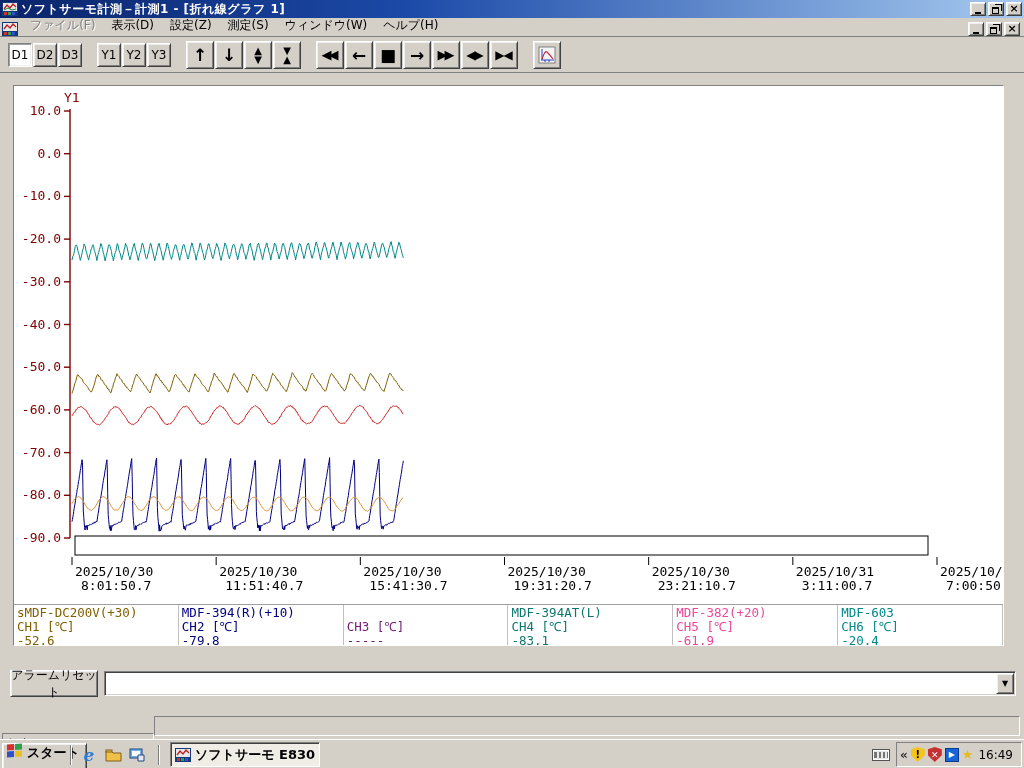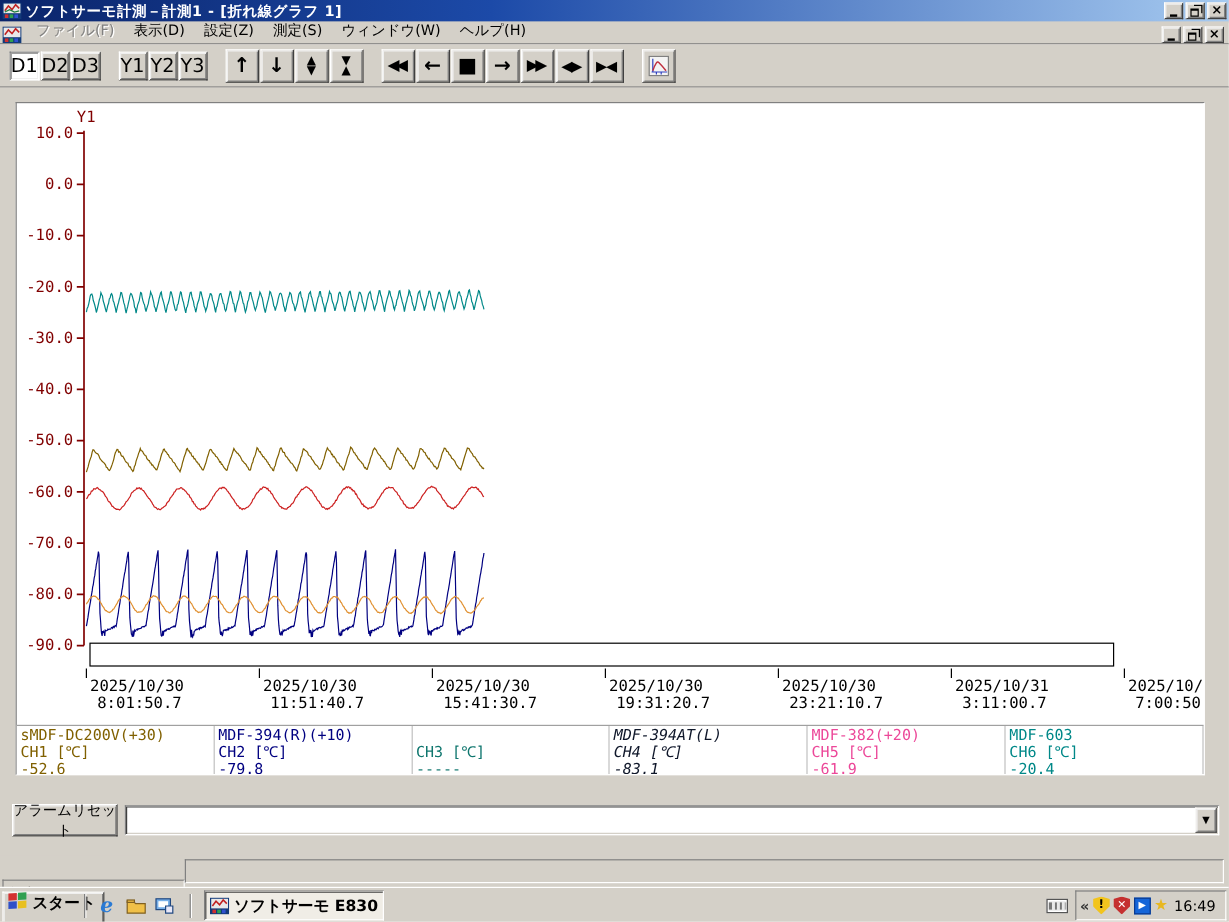--- a/index.html
+++ b/index.html
@@ -28,21 +28,21 @@
   #menubar .mdiicon { margin:0 4px 0 2px; }
   .menuitem { font-size:12px; padding:2px 8px; color:#000; }
   .menuitem.disabled { color:#808080; text-shadow:1px 1px 0 #fff; }
 
   #toolbar { position:absolute; left:0; top:37px; width:1024px; height:36px; background:#d4d0c8;
     border-bottom:1px solid #808080; box-shadow:0 1px 0 #fff; display:flex; align-items:center; padding-left:8px; }
   .tbgroup { display:flex; margin-right:14px; }
   .tbtn { min-width:24px; height:24px; background:#d4d0c8; border:1px solid; border-color:#fff #404040 #404040 #fff;
     box-shadow:inset 1px 1px 0 #efefef, inset -1px -1px 0 #808080; margin-right:1px;
     display:flex; flex-direction:column; align-items:center; justify-content:center;
-    font-size:16px; color:#000; font-family:"DejaVu Sans", sans-serif; }
+    font-size:12px; color:#000; font-family:"DejaVu Sans", sans-serif; }
   .tbtn.pressed { border-color:#808080 #fff #fff #808080; box-shadow:inset 1px 1px 0 #a0a0a0, inset -1px -1px 0 #efefef; background:#fff; }
   .tbtn.big { min-width:28px; height:28px; font-size:17px; font-weight:bold; }
   .tbtn .stack { line-height:9px; font-size:10px; font-weight:bold; }
   .tbtn .dbl { letter-spacing:-3px; padding-right:3px; font-size:13px; font-weight:bold; }
   .tbtn .pair { letter-spacing:-1px; padding-right:1px; font-size:12px; font-weight:bold; }
 
   
   #workspace { position:absolute; left:0; top:73px; width:1024px; height:640px; background:#d4d0c8; }
   #chart-panel { position:absolute; left:13px; top:12px; width:991px; height:561px; background:#fff;
     border:1px solid; border-color:#808080 #fff #fff #808080; }
@@ -268,26 +268,26 @@
         <div class="legcell" style="color: rgb(128, 96, 0);">
           <div>sMDF-DC200V(+30)</div>
           <div>CH1 [℃]</div>
           <div>-52.6</div>
         </div>
         <div class="legcell" style="color: rgb(0, 0, 128);">
           <div>MDF-394(R)(+10)</div>
           <div>CH2 [℃]</div>
           <div>-79.8</div>
         </div>
-        <div class="legcell" style="color: #0f766e;">
+        <div class="legcell" style="color: #701a75;">
           <div>&nbsp;</div>
           <div>CH3 [℃]</div>
           <div>-----</div>
         </div>
-        <div class="legcell" style="color: #0f172a; font-style: italic;">
+        <div class="legcell" style="color: #0f766e;">
           <div>MDF-394AT(L)</div>
           <div>CH4 [℃]</div>
           <div>-83.1</div>
         </div>
         <div class="legcell" style="color: #ec4899;">
           <div>MDF-382(+20)</div>
           <div>CH5 [℃]</div>
           <div>-61.9</div>
         </div>
         <div class="legcell" style="color: rgb(0, 136, 136);">

